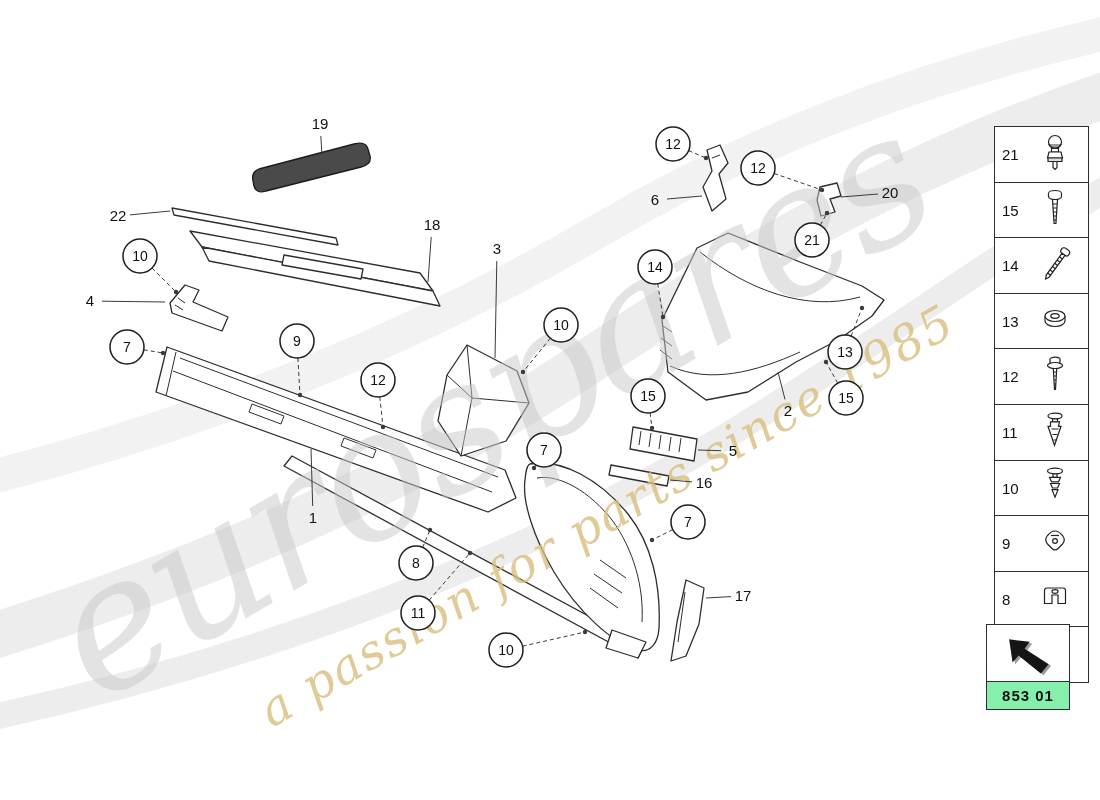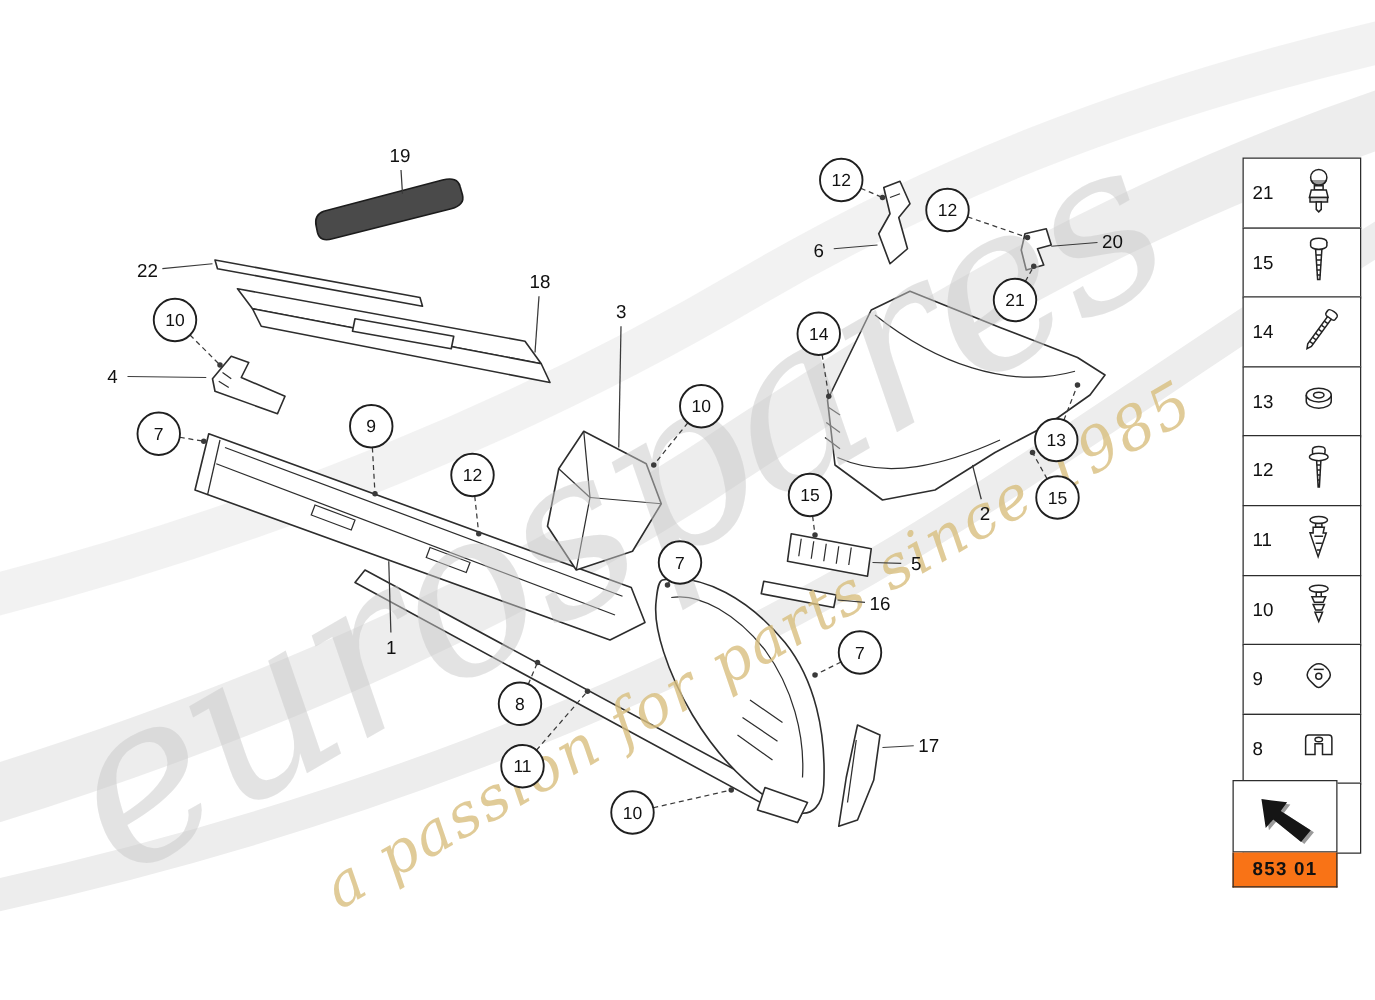--- a/index.html
+++ b/index.html
@@ -30,21 +30,21 @@
   .sb-cell{display:flex;align-items:center;height:49px;border:1.4px solid #2d2d2d;background:#fff;
            margin-top:-1.4px;padding:3px 4px 3px 7px;cursor:pointer}
   .sb-cell:first-child{margin-top:0}
   .sb-num{font-size:15px;color:#111;width:24px;flex:0 0 auto}
   .sb-icon{flex:1;display:flex;justify-content:center;align-items:center}
   .sb-icon svg{overflow:visible}
 
   #footer-block{position:absolute;left:986px;top:624px;width:84px;cursor:pointer}
   .arrow-box{height:56px;border:1.5px solid #2d2d2d;display:flex;align-items:center;justify-content:center;background:#fff}
   .code-box{height:27px;border:1.5px solid #2d2d2d;border-top:none;display:flex;align-items:center;
-            justify-content:center;font-size:15px;font-weight:bold;color:#111;background:#f97316;letter-spacing:1px}
+            justify-content:center;font-size:15px;font-weight:bold;color:#111;background:#86efac;letter-spacing:1px}
 </style>
 </head>
 <body>
 
 <div id="canvas">
 
   <svg class="diagram" width="1100" height="800" viewBox="0 0 1100 800">
 
     <g>
       <path class="swoosh" d="M-20,480 C220,420 430,330 600,230 C740,148 900,80 1120,30" stroke="#ececec" stroke-width="34" opacity="0.7"></path>

